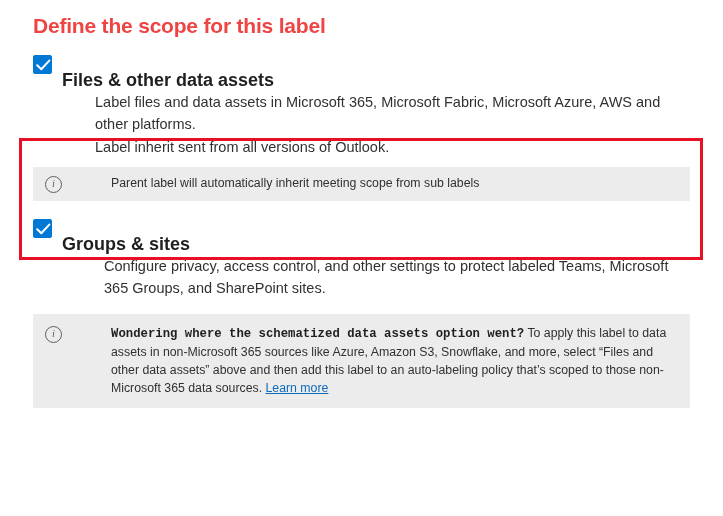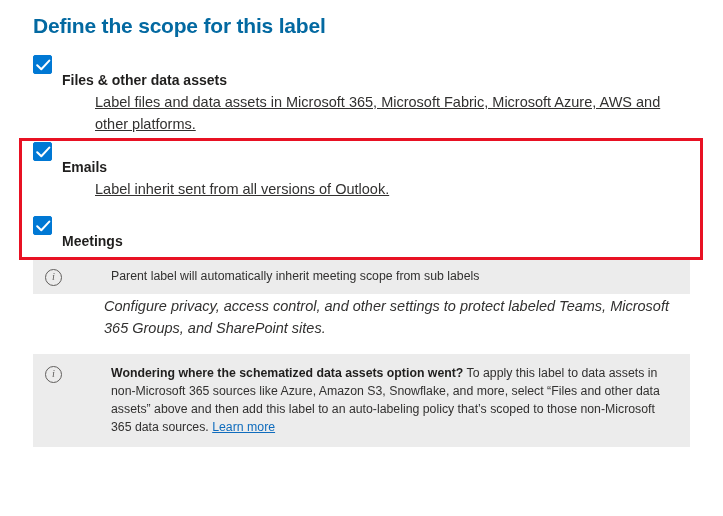--- a/index.html
+++ b/index.html
@@ -19,21 +19,21 @@
     position: relative;
     width: 723px;
     height: 516px;
     box-sizing: border-box;
     padding: 0 33px 0 33px;
   }
 
   .page-title {
     font-size: 21px;
     font-weight: bold;
-    color: #0369a1;
+    color: #ef4444;
     letter-spacing: -0.2px;
     margin: 0;
     padding-top: 12px;
     line-height: 28px;
   }
 
   .intro {
     font-size: 14.5px;
     line-height: 22.5px;
     color: #323130;
@@ -85,36 +85,36 @@
     position: relative;
     cursor: pointer;
   }
   .checkbox svg {
     position: absolute;
     left: 2px;
     top: 3px;
   }
 
   .opt-title {
-    font-size: 14px;
+    font-size: 18px;
     font-weight: bold;
     color: #201f1e;
     line-height: 20px;
     padding-top: 16px;
   }
 
   .opt-desc {
     font-size: 14.5px;
     line-height: 22px;
     color: #323130;
     margin: 0;
     padding-top: 1px;
   }
-  .desc-indent-a { padding-left: 62px; text-decoration: underline; }
-  .desc-indent-b { padding-left: 71px; max-width: 570px; font-style: italic; }
+  .desc-indent-a { padding-left: 62px; }
+  .desc-indent-b { padding-left: 71px; max-width: 570px; }
   .desc-w-a { max-width: 620px; }
 
   .info-bar {
     background: #ececec;
     display: flex;
     align-items: flex-start;
     box-sizing: border-box;
     padding: 8px 12px 9px 12px;
     margin-top: 9px;
   }
@@ -136,21 +136,21 @@
     margin-right: 9px;
     margin-top: 2px;
   }
 
   .info-text {
     font-size: 12.3px;
     line-height: 18px;
     color: #323130;
     margin-left: 40px;
   }
-  .info-text b { font-weight: bold; color: #201f1e; }
+  .info-text b { font-weight: bold; color: #201f1e; font-family: Liberation Mono, monospace; }
   .info-text .link { font-size: 12.3px; }
 
   .mt-meetings { margin-top: 9px; }
   .mt-groups { margin-top: 11px; }
   .mt-bottom { margin-top: 15px; }
 </style>
 </head>
 <body>
 
 <div class="page">
@@ -165,44 +165,36 @@
     <div class="scope-row">
       <span class="checkbox">
         <svg width="15" height="13" viewBox="0 0 15 13">
           <path d="M1.2 6.2 L5.3 10.3 L13.3 1.6" stroke="#ffffff" stroke-width="2" fill="none" stroke-linecap="round" stroke-linejoin="round"></path>
         </svg>
       </span>
       <span class="opt-title">Files &amp; other data assets</span>
     </div>
     <p class="opt-desc desc-indent-a desc-w-a">Label files and data assets in Microsoft 365, Microsoft Fabric, Microsoft Azure, AWS and other platforms.</p>
 
-    <div class="scope-row">
+    <p class="opt-desc desc-indent-a">Label inherit sent from all versions of Outlook.</p>
+
+
+    <div class="info-bar compact">
+      <span class="info-icon">i</span>
+      <span class="info-text">Parent label will automatically inherit meeting scope from sub labels</span>
+    </div>
+
+    <div class="scope-row mt-groups">
       <span class="checkbox">
         <svg width="15" height="13" viewBox="0 0 15 13">
           <path d="M1.2 6.2 L5.3 10.3 L13.3 1.6" stroke="#ffffff" stroke-width="2" fill="none" stroke-linecap="round" stroke-linejoin="round"></path>
         </svg>
       </span>
-      <span class="opt-title">Emails</span>
-    </div>
-    <p class="opt-desc desc-indent-a">Label inherit sent from all versions of Outlook.</p>
-
-    <div class="scope-row mt-meetings">
-      <span class="checkbox">
-        <svg width="15" height="13" viewBox="0 0 15 13">
-          <path d="M1.2 6.2 L5.3 10.3 L13.3 1.6" stroke="#ffffff" stroke-width="2" fill="none" stroke-linecap="round" stroke-linejoin="round"></path>
-        </svg>
-      </span>
-      <span class="opt-title">Meetings</span>
-    </div>
-
-    <div class="info-bar compact">
-      <span class="info-icon">i</span>
-      <span class="info-text">Parent label will automatically inherit meeting scope from sub labels</span>
-    </div>
-
+      <span class="opt-title">Groups &amp; sites</span>
+    </div>
     <p class="opt-desc desc-indent-b">Configure privacy, access control, and other settings to protect labeled Teams, Microsoft 365 Groups, and SharePoint sites.</p>
 
     <div class="info-bar wide mt-bottom">
       <span class="info-icon">i</span>
       <span class="info-text"><b>Wondering where the schematized data assets option went?</b><span> To apply this label to data assets in non-Microsoft 365 sources like Azure, Amazon S3, Snowflake, and more, select “Files and other data assets” above and then add this label to an auto-labeling policy that’s scoped to those non-Microsoft 365 data sources. </span><span class="link">Learn more</span></span>
     </div>
 
   </div>
 </div>
 

